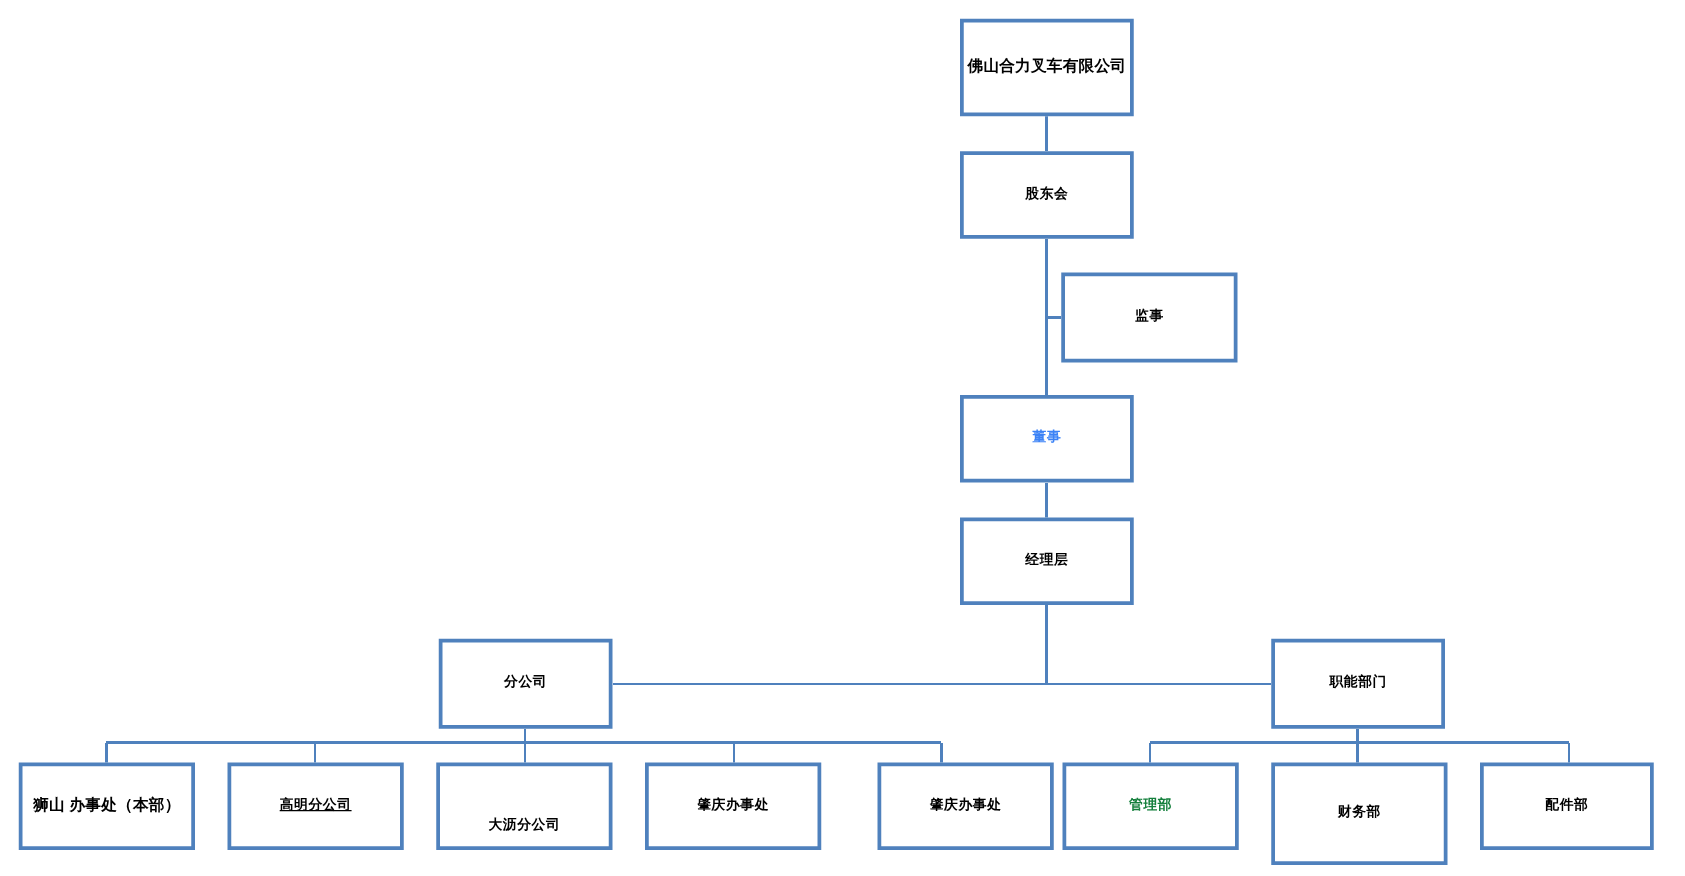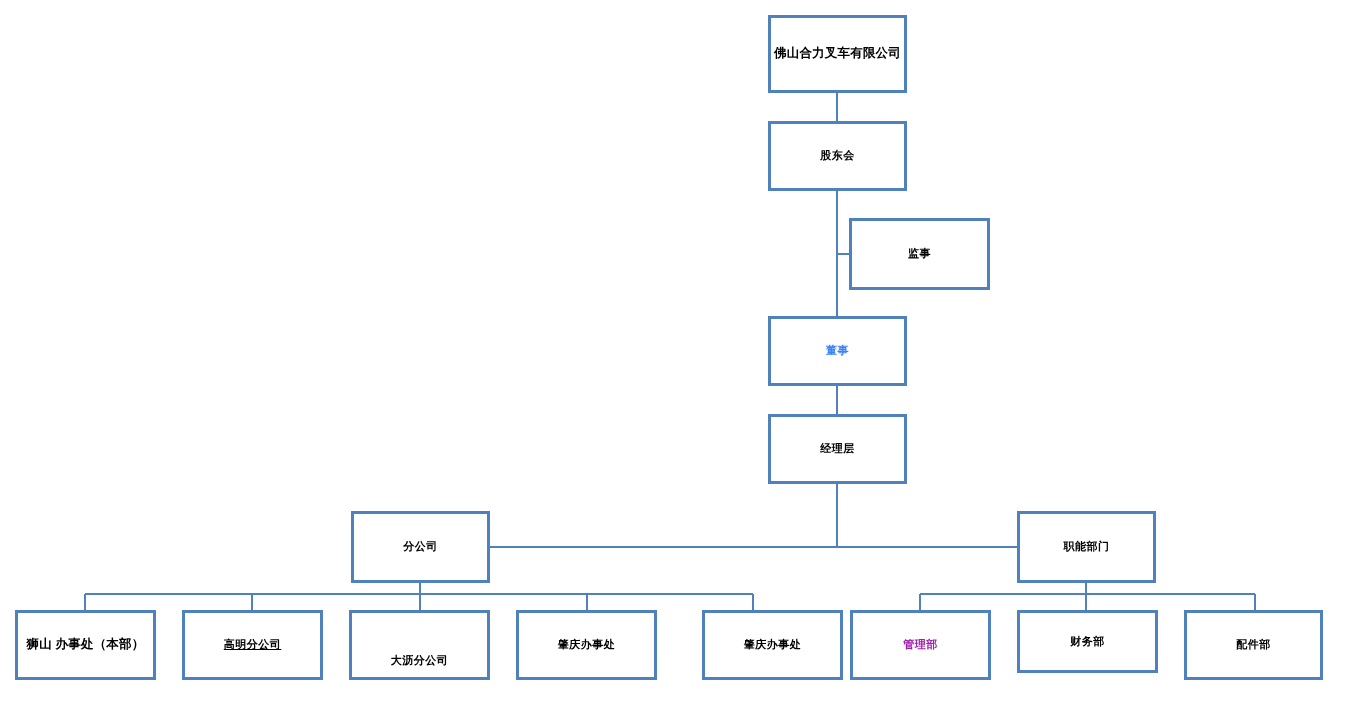--- a/index.html
+++ b/index.html
@@ -106,23 +106,23 @@
       <div class="node" style="left: 349px; top: 610px; width: 141px; height: 70px; border-color: rgb(79, 129, 189); background: rgb(255, 255, 255);">
         <span class="node-label" style="color: rgb(0, 0, 0); margin-top: 32px;">大沥分公司</span>
       </div>
       <div class="node" style="left: 516px; top: 610px; width: 141px; height: 70px; border-color: rgb(79, 129, 189); background: rgb(255, 255, 255);">
         <span class="node-label" style="color: rgb(0, 0, 0);">肇庆办事处</span>
       </div>
       <div class="node" style="left: 683px; top: 610px; width: 141px; height: 70px; border-color: rgb(79, 129, 189); background: rgb(255, 255, 255); margin-left: 19px;">
         <span class="node-label" style="color: rgb(0, 0, 0);">肇庆办事处</span>
       </div>
       <div class="node" style="left: 850px; top: 610px; width: 141px; height: 70px; border-color: rgb(79, 129, 189); background: rgb(255, 255, 255);">
-        <span class="node-label" style="color: #a21caf;">管理部</span>
+        <span class="node-label" style="color: #15803d;">管理部</span>
       </div>
-      <div class="node" style="left: 1017px; top: 610px; width: 141px; height: 63px; border-color: rgb(79, 129, 189); background: rgb(255, 255, 255);">
+      <div class="node" style="left: 1017px; top: 610px; width: 141px; height: 82px; border-color: rgb(79, 129, 189); background: rgb(255, 255, 255);">
         <span class="node-label" style="color: rgb(0, 0, 0);">财务部</span>
       </div>
       <div class="node" style="left: 1184px; top: 610px; width: 139px; height: 70px; border-color: rgb(79, 129, 189); background: rgb(255, 255, 255); text-align: center;">
         <span class="node-label" style="color: rgb(0, 0, 0);">配件部</span>
       </div>
     </div>
 
 </div>
 
 </body></html>

